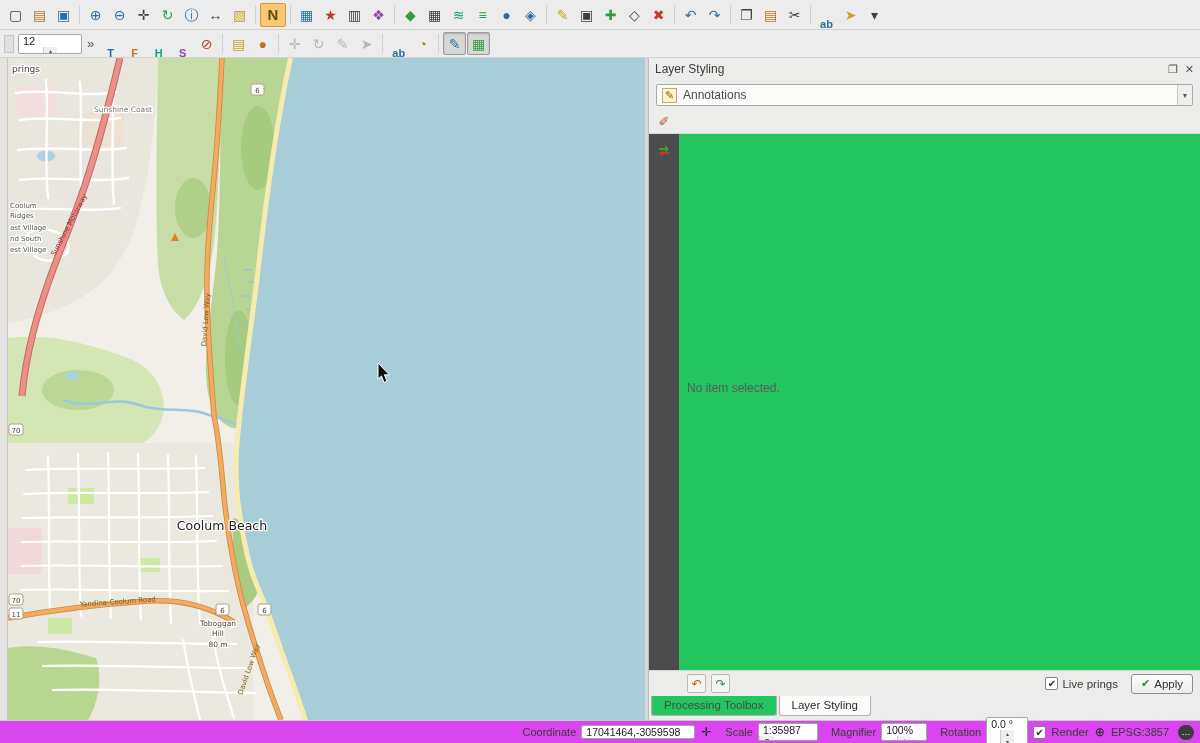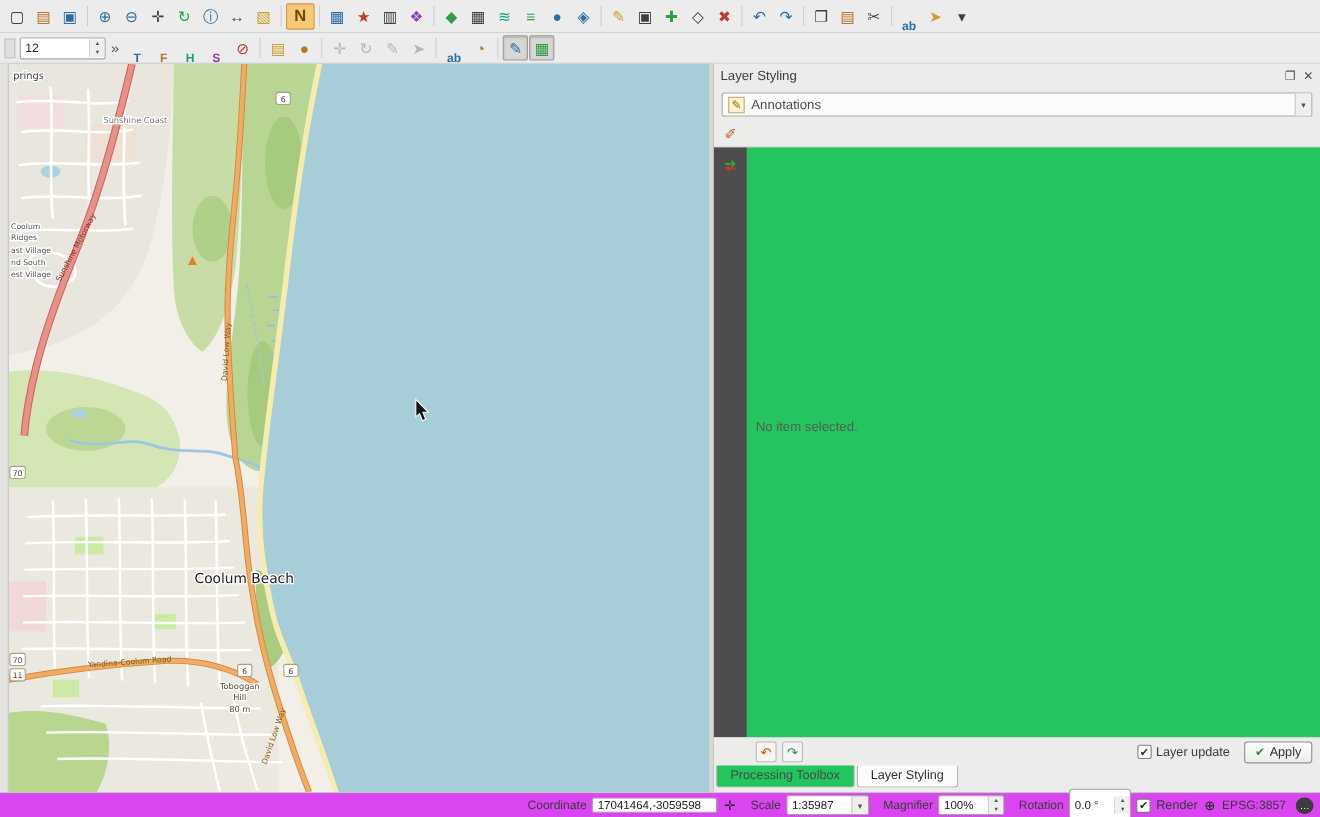--- a/index.html
+++ b/index.html
@@ -15,21 +15,21 @@
   .tbtn.letter i { font-size:11px; font-weight:bold;margin-top:20px; }
   .tbtn.pressed { background:#d7d7d5; border-color:#9b9b9b; box-shadow:inset 0 1px 2px rgba(0,0,0,.2); }
   .tbtn.dis i { color:#b7b7b5 !important; }
   .tbtn.north { width:26px; height:24px; background:#f6c877; border:1px solid #d29a3a; }
   .tbtn.north i { color:#6b4a00; font-weight:bold; font-size:15px; }
   .sep { width:1px; height:19px; background:#cfcfcd; margin:0 3px; flex:none; }
   .c1 i{color:#3f3f3f} .c2 i{color:#2e6da4} .c3 i{color:#2f9e44} .c4 i{color:#c9a227}
   .c5 i{color:#c0392b} .c6 i{color:#8e44ad} .c7 i{color:#b8762a} .c8 i{color:#16a085}
   .grip { width:10px; height:18px; background:#e0e0de; border:1px solid #c2c2c0; margin-right:3px; }
   .spinbox, .combobox { display:inline-flex; align-items:center; height:20px;
-    background:#fff; border:1px solid #a6a6a6; border-radius:2px; overflow:hidden; }
+    background:#fff; border:1px solid #a6a6a6; border-radius:2px; overflow:hidden;flex-direction:column; }
   .spinbox input, .combobox input { border:none; outline:none; font-size:11px; padding:0 4px;
     font-family:"Liberation Sans",sans-serif; color:#222; width:62px; height:18px; }
   .spin-arrows { display:flex; flex-direction:column; width:14px; border-left:1px solid #c9c9c7; }
   .spin-arrows span { font-size:6px; line-height:8px; text-align:center; color:#555; background:#efefed; }
   .combo-caret { width:15px; text-align:center; font-size:8px; color:#555; background:#efefed;
     border-left:1px solid #c9c9c7; align-self:stretch; display:flex; align-items:center; justify-content:center; }
   .chev { font-size:13px; color:#555; padding:0 4px; }
 
   #main-row { display:flex; height:662px; }
   #left-gutter { width:8px; background:#e6e4e0; border-right:1px solid #c6c6c4; }
@@ -421,21 +421,21 @@
           <span class="empty-text">No item selected.</span>
         </div>
       </div>
       <div class="panel-footer">
         <span class="small-btn" style="color:#d35400;">↶</span>
         <span class="small-btn" style="color:#2e8b57;">↷</span>
         <span class="live-wrap">
           <span class="cbox">
               <span>✔</span>
             </span>
-          <span class="cb-label">Layer update</span>
+          <span class="cb-label">Live prings</span>
         </span>
         <span class="apply-btn">
           <span class="check">✔</span>
           <span>Apply</span>
         </span>
       </div>
     </div>
     <div id="tabs-row">
       <span class="btab">Processing Toolbox</span>
       <span class="btab active">Layer Styling</span>

